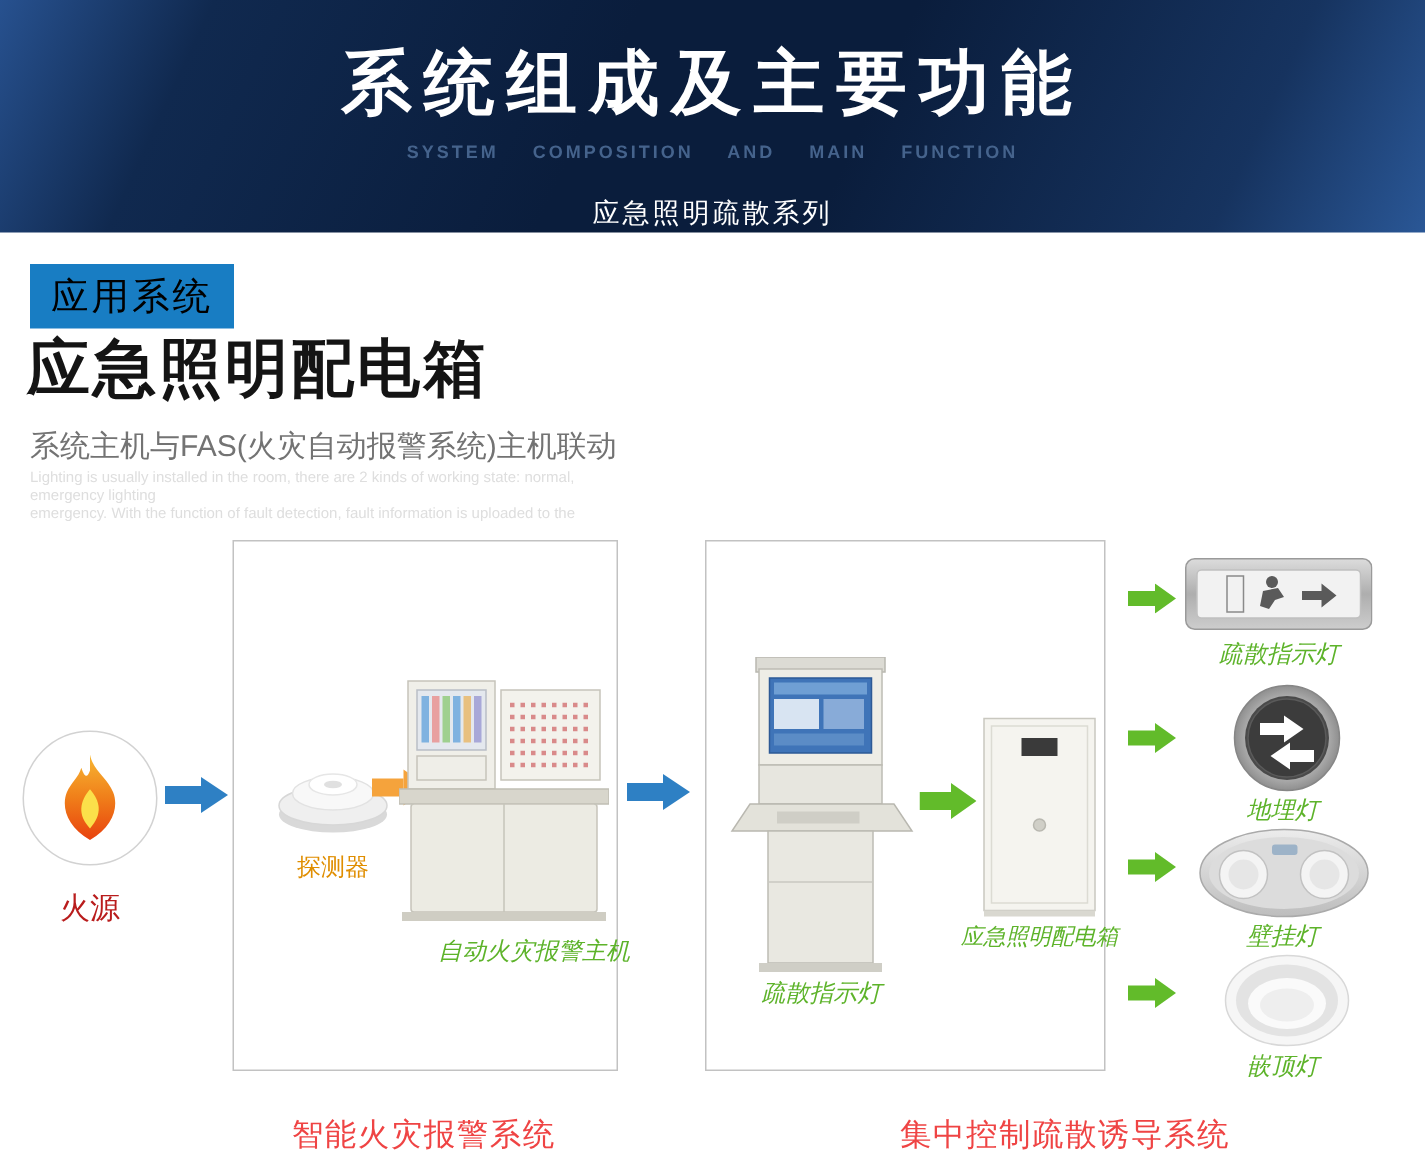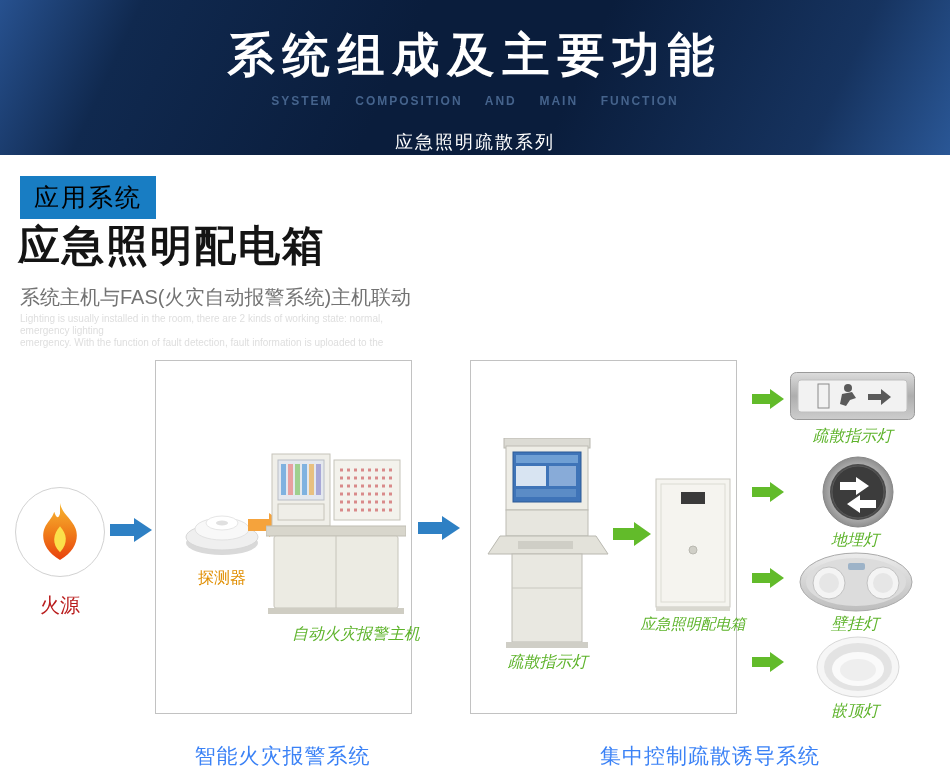--- a/index.html
+++ b/index.html
@@ -38,21 +38,21 @@
   .note{
     position:absolute;left:20px;top:313px;font-size:10px;color:#dedede;line-height:12px;
   }
   
   .frame{position:absolute;border:1px solid #c2c2c2;background:#ffffff;}
   .abs{position:absolute;}
   .lbl{position:absolute;text-align:center;font-size:16px;}
   .t-orange{color:var(--label-orange,#e08e00);}
   .t-green{color:var(--label-green,#5db32a);font-style:italic;}
   .t-dark{color:#b91c1c;}
-  .caption{position:absolute;text-align:center;font-size:21px;color:#3b82f6;letter-spacing:1px;}
+  .caption{position:absolute;text-align:center;font-size:21px;color:#ef4444;letter-spacing:1px;}
   .fire-circle{
     position:absolute;left:15px;top:487px;width:88px;height:88px;border-radius:50%;
     border:1px solid #d2d2d2;display:flex;align-items:center;justify-content:center;
   }
   .c-blue{fill:var(--arrow-blue,#2e80c4);}
   .c-orange{fill:var(--arrow-orange,#f5a33c);}
   .c-green{fill:var(--arrow-green,#62bb2a);}
 </style>
 </head>
 <body>

